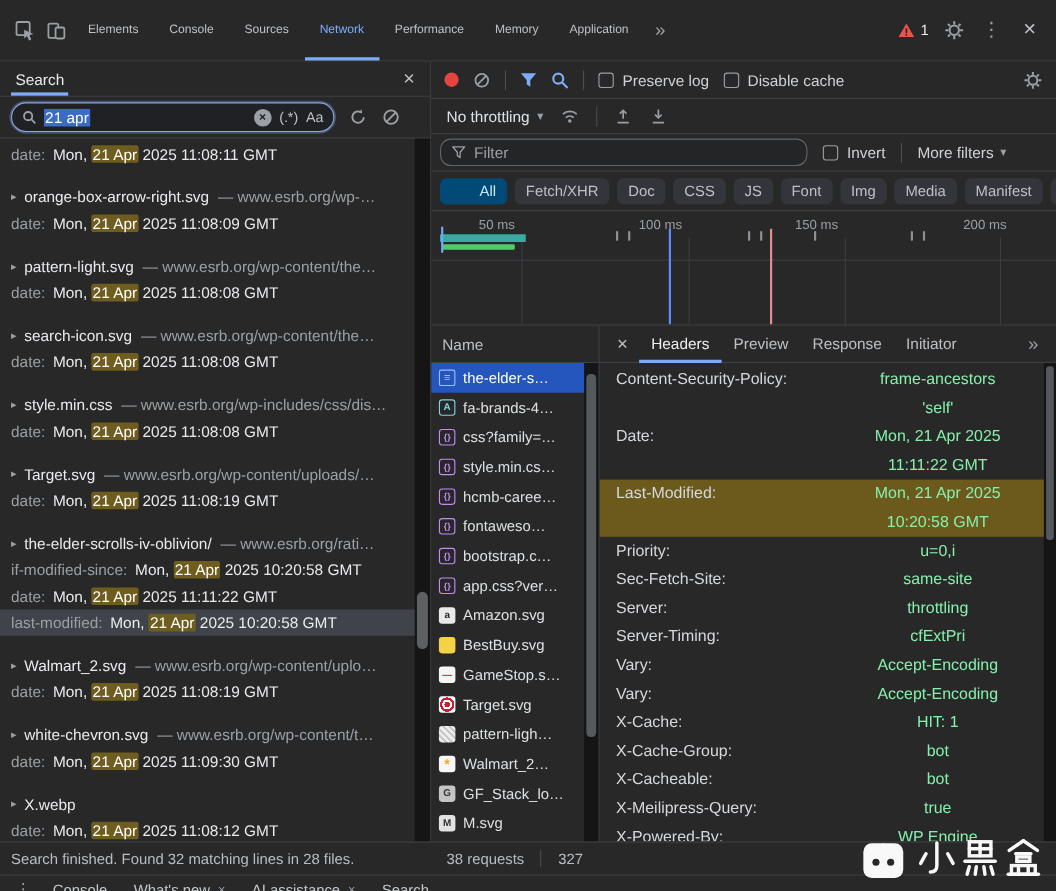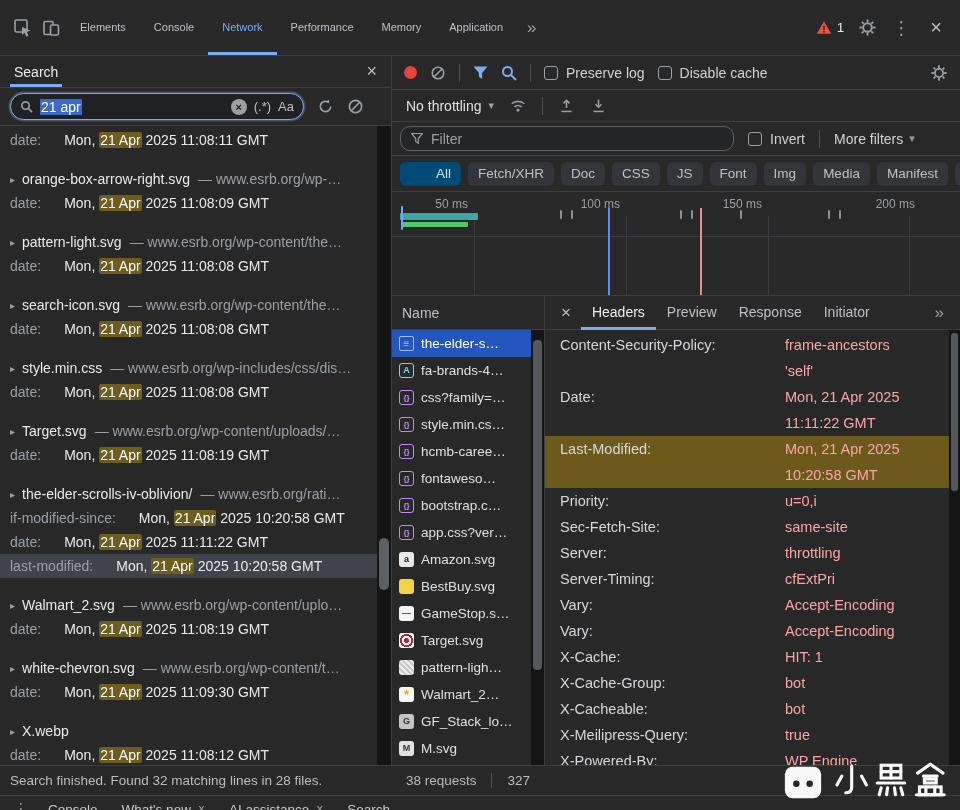--- a/index.html
+++ b/index.html
@@ -36,21 +36,21 @@
   .clear-btn{width:16px;height:16px;border-radius:50%;background:#9aa0a6;color:#202124;font-size:11px;font-weight:bold;
     display:flex;align-items:center;justify-content:center;margin-left:auto;flex:none;}
   .mini{font-size:13px;color:#bdc1c6;flex:none;}
   .results{flex:1;position:relative;overflow:hidden;padding-top:2px;}
   .srow{height:24px;display:flex;align-items:center;padding:0 10px;font-size:14px;white-space:nowrap;overflow:hidden;width:378px;}
   .srow.sfile{margin-top:15px;}
   .tri{color:#9aa0a6;font-size:10px;margin-right:7px;}
   .fname{color:#e8eaed;margin-right:8px;}
   .furl{color:#9aa0a6;}
   .lkey{color:#9aa0a6;margin-right:7px;}
-  .lval{color:#e8eaed;margin-left:16px;}
+  .lval{color:#e8eaed;}
   .hl{background:#6e5d1f;color:#fff;border-radius:2px;padding:0 1px;}
   .sline.selected{background:#40444a;}
   .lscroll{position:absolute;right:0;top:0;bottom:0;width:14px;background:#151515;}
   .lscroll .thumb{position:absolute;left:2px;width:10px;border-radius:5px;background:#5c6063;top:412px;height:52px;}
 
   
   .network{position:absolute;top:56px;left:392px;width:568px;height:709px;display:flex;flex-direction:column;background:#282828;}
   .ntb1{height:34px;border-bottom:1px solid #3c4043;display:flex;align-items:center;padding:0 12px;gap:13px;flex:none;}
   .ntb2{height:32px;border-bottom:1px solid #3c4043;display:flex;align-items:center;padding:0 14px;gap:15px;flex:none;
     font-size:14px;color:#dfe2e5;}
@@ -97,21 +97,21 @@
   .rscroll{position:absolute;right:0;top:34px;bottom:0;width:13px;background:#151515;}
   .rscroll .thumb{position:absolute;left:2px;width:9px;border-radius:4px;background:#55595d;top:10px;height:330px;}
   .detcol{flex:1;display:flex;flex-direction:column;position:relative;min-width:0;}
   .dettabs{height:34px;border-bottom:1px solid #3c4043;display:flex;align-items:center;padding:0 8px;gap:2px;flex:none;}
   .detclose{color:#bdc1c6;font-size:17px;padding:0 8px;}
   .dettab{padding:0 11px;height:34px;line-height:33px;font-size:14px;color:#bdc1c6;white-space:nowrap;}
   .dettab.active{color:#eceef1;box-shadow:inset 0 -3px 0 #7cacf8;}
   .hdrlist{flex:1;overflow:hidden;padding-top:2px;}
   .hrow{display:flex;padding-left:15px;line-height:26px;font-size:14.5px;}
   .hname{width:225px;flex:none;color:#d5d8dc;}
-  .hval{width:135px;color:#fca5a5;overflow-wrap:break-word;}
+  .hval{width:135px;color:#86efac;overflow-wrap:break-word;text-align:center;}
   .hrow.hl-row{background:#6b5a1c;}
   .hscroll{position:absolute;right:0;top:34px;bottom:0;width:11px;background:#151515;}
   .hscroll .thumb{position:absolute;left:2px;width:7px;border-radius:3px;background:#55595d;top:3px;height:158px;}
 
   
   .statusbar{position:absolute;top:765px;left:0;width:960px;height:30px;border-top:1px solid #3c4043;background:#282828;
     display:flex;align-items:center;font-size:13.5px;color:#b9bdc1;}
   .status-search{width:392px;flex:none;padding:0 10px;white-space:nowrap;overflow:hidden;}
   .status-net{display:flex;align-items:center;}
   .status-net .s1{padding:0 14px;}
@@ -142,20 +142,21 @@
     </span>
     <span class="tbicon">
       <svg width="20" height="20" viewBox="0 0 20 20" fill="none" stroke="#9aa0a6" stroke-width="1.6">
         <rect x="3" y="3.5" width="9" height="13" rx="1.5"></rect>
         <rect x="9.5" y="7" width="8" height="10" rx="1.5" fill="#282828"></rect>
       </svg>
     </span>
     <nav class="dtabs">
         <div class="dtab">Elements</div>
         <div class="dtab">Console</div>
+        <div class="dtab">Sources</div>
         <div class="dtab active">Network</div>
         <div class="dtab">Performance</div>
         <div class="dtab">Memory</div>
         <div class="dtab">Application</div>
       </nav>
     <span class="more">»</span>
     <span class="spacer"></span>
     <span class="warn">
       <svg width="16" height="15" viewBox="0 0 18 16">
         <path d="M9 1 L17 15 H1 Z" fill="#e8564a"></path>

